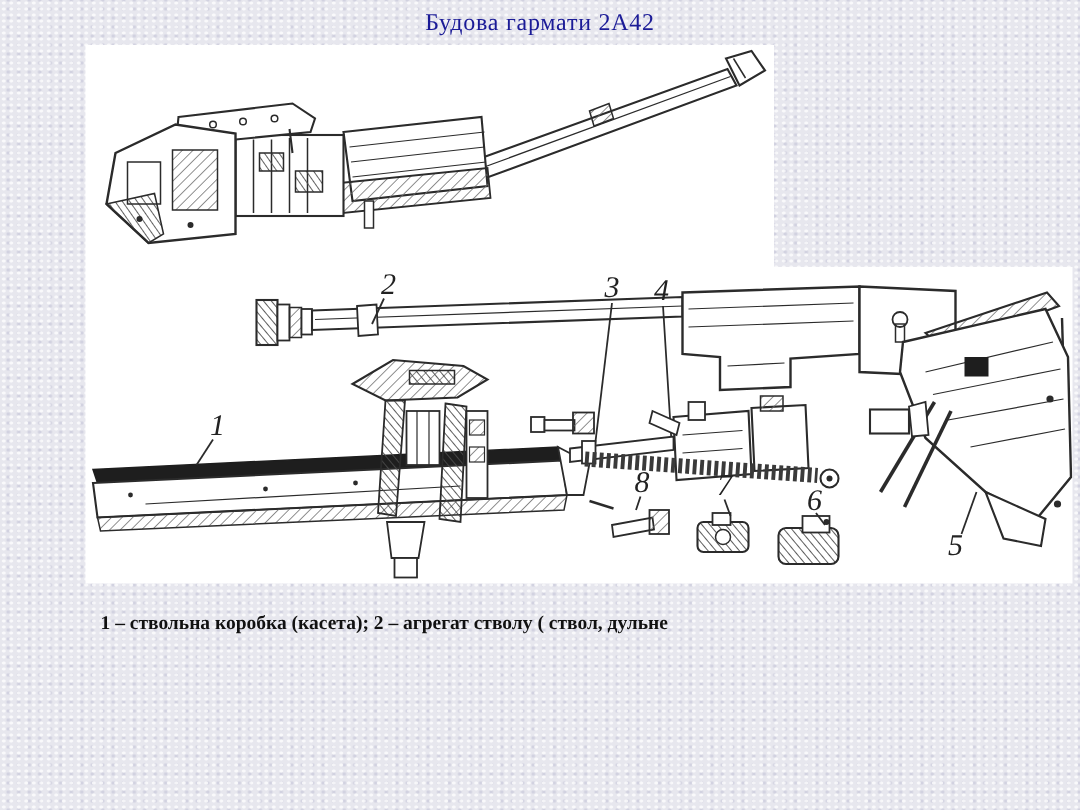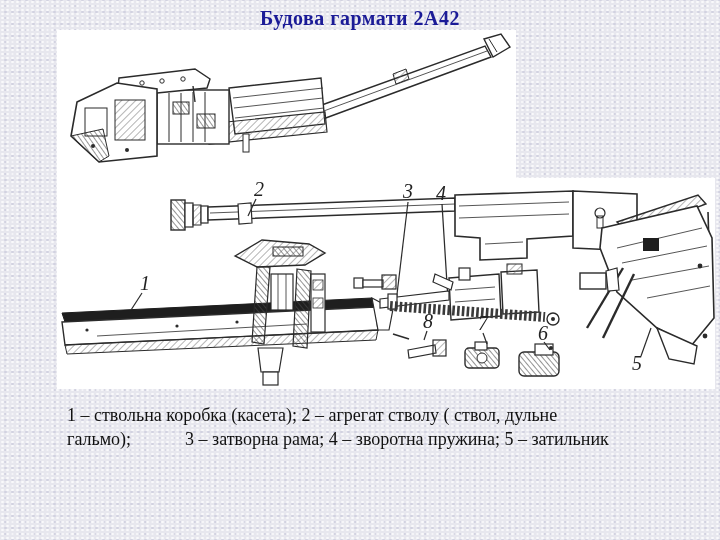--- a/index.html
+++ b/index.html
@@ -8,30 +8,30 @@
     position:relative;width:720px;height:540px;overflow:hidden;
     background-color:#e7e7ee;
     background-image:
       radial-gradient(rgba(255,255,255,.75) 1px, transparent 1.6px),
       radial-gradient(rgba(148,148,184,.25) 1px, transparent 1.6px);
     background-size:5px 4px,7px 6px;
     background-position:0 0,2px 3px;
   }
   .title{
     position:absolute;top:7px;left:0;width:100%;
-    text-align:center;font-weight:bold;font-size:20px;
+    text-align:center;font-weight:normal;font-size:16px;
     color:#1b1b97;letter-spacing:.5px;
   }
   .panel{position:absolute;background:#ffffff;}
   .panel-top{left:57px;top:30px;width:459px;height:148px;}
   .panel-bottom{left:57px;top:178px;width:658px;height:211px;}
   .panel svg{display:block;width:100%;height:100%;}
   .caption{
     position:absolute;left:67px;top:403px;width:650px;
-    font-weight:normal;font-size:18px;line-height:24.4px;
+    font-weight:bold;font-size:13px;line-height:24.4px;
     color:#111111;
   }
   .caption div{white-space:pre;}
   .lbl{
     font-family:"Liberation Serif","DejaVu Serif",serif;
     font-style:italic;font-size:20px;fill:#222;
   }
   .ink{stroke:#2b2b2b;fill:none;}
   .inkf{stroke:#2b2b2b;fill:#ffffff;}
 </style>
@@ -246,16 +246,15 @@
       </g>
       <g>
         <text class="lbl" x="575" y="192">5</text>
         <line class="ink" x1="584" y1="178" x2="594" y2="150" stroke-width="1.2"></line>
       </g>
     </svg>
   </div>
 
   <div class="caption">
     <div>1 – ствольна коробка (касета); 2 – агрегат стволу ( ствол, дульне</div>
-    <div>гальмо);            3 – затворна рама; 4 – зворотна пружина; 5 – затильник</div>
   </div>
 
 </div>
 
 </body></html>

